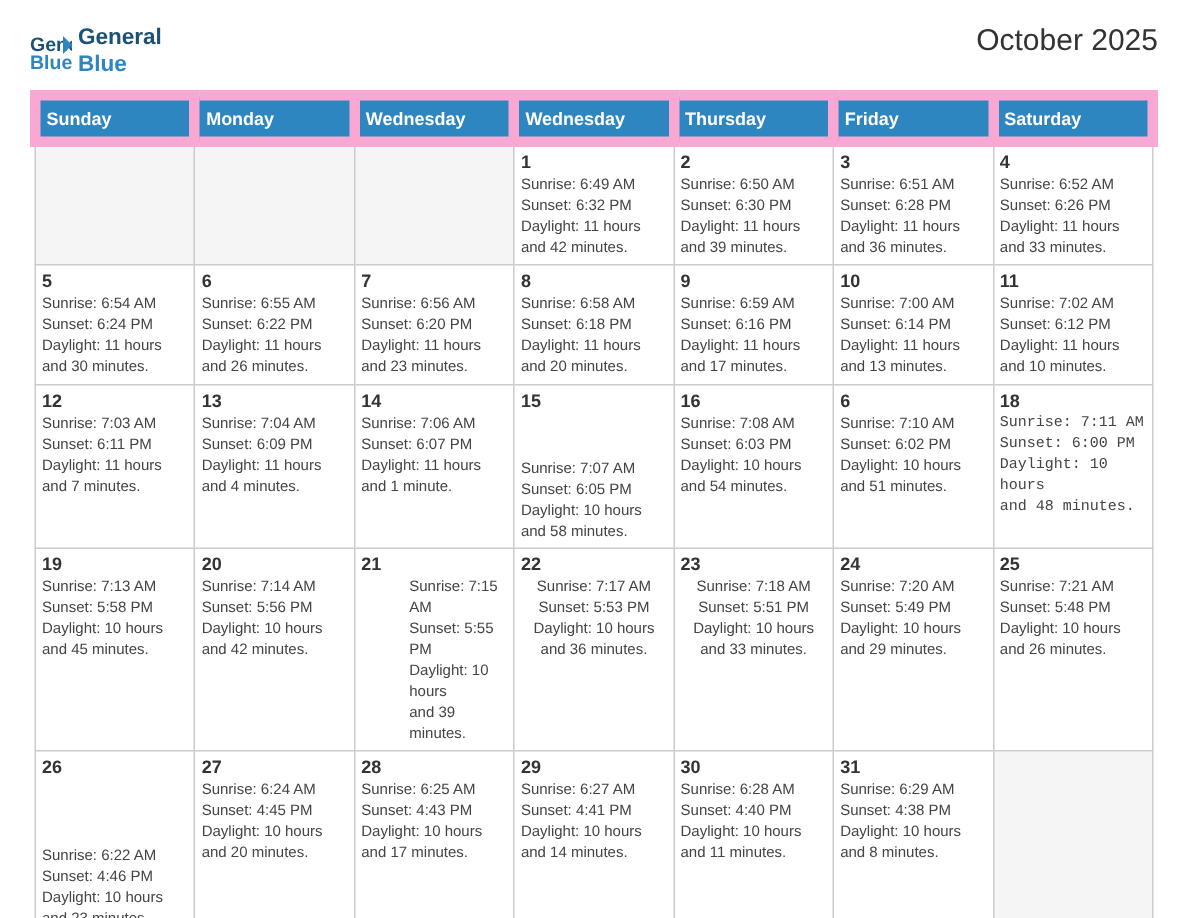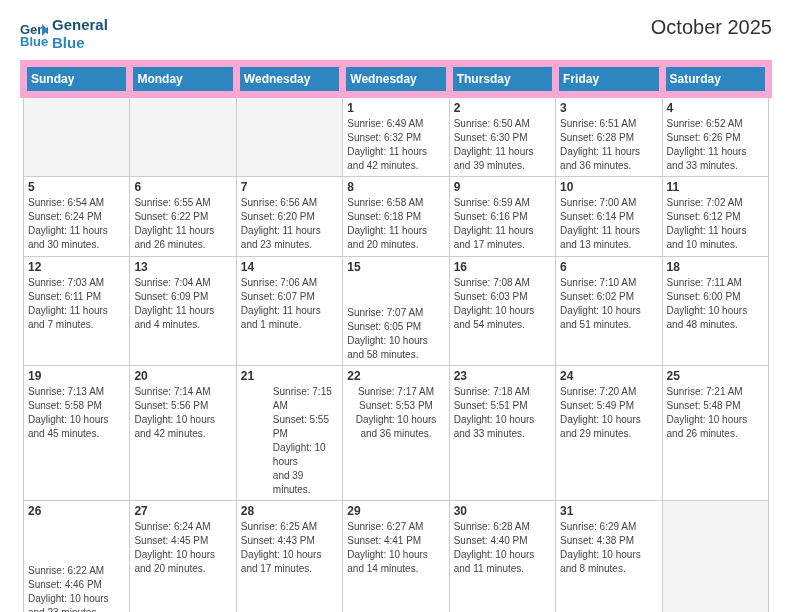--- a/index.html
+++ b/index.html
@@ -240,21 +240,21 @@
           </td>
           <td>
             <div class="day-num">6</div>
             <div class="day-info" style="white-space: pre-line;">Sunrise: 7:10 AM
 Sunset: 6:02 PM
 Daylight: 10 hours
 and 51 minutes.</div>
           </td>
           <td>
             <div class="day-num">18</div>
-            <div class="day-info" style="white-space: pre-line;">Sunrise: 7:11 AM
+            <div class="day-info" style="white-space: pre-line; font-family: Liberation Mono, monospace;">Sunrise: 7:11 AM
 Sunset: 6:00 PM
 Daylight: 10 hours
 and 48 minutes.</div>
           </td>
         </tr>
         <tr>
           <td>
             <div class="day-num">19</div>
             <div class="day-info" style="white-space: pre-line;">Sunrise: 7:13 AM
 Sunset: 5:58 PM
@@ -277,21 +277,21 @@
           </td>
           <td>
             <div class="day-num">22</div>
             <div class="day-info" style="white-space: pre-line; text-align: center;">Sunrise: 7:17 AM
 Sunset: 5:53 PM
 Daylight: 10 hours
 and 36 minutes.</div>
           </td>
           <td>
             <div class="day-num">23</div>
-            <div class="day-info" style="white-space: pre-line;">Sunrise: 7:18 AM
+            <div class="day-info" style="white-space: pre-line; text-align: center;">Sunrise: 7:18 AM
 Sunset: 5:51 PM
 Daylight: 10 hours
 and 33 minutes.</div>
           </td>
           <td>
             <div class="day-num">24</div>
             <div class="day-info" style="white-space: pre-line;">Sunrise: 7:20 AM
 Sunset: 5:49 PM
 Daylight: 10 hours
 and 29 minutes.</div>

